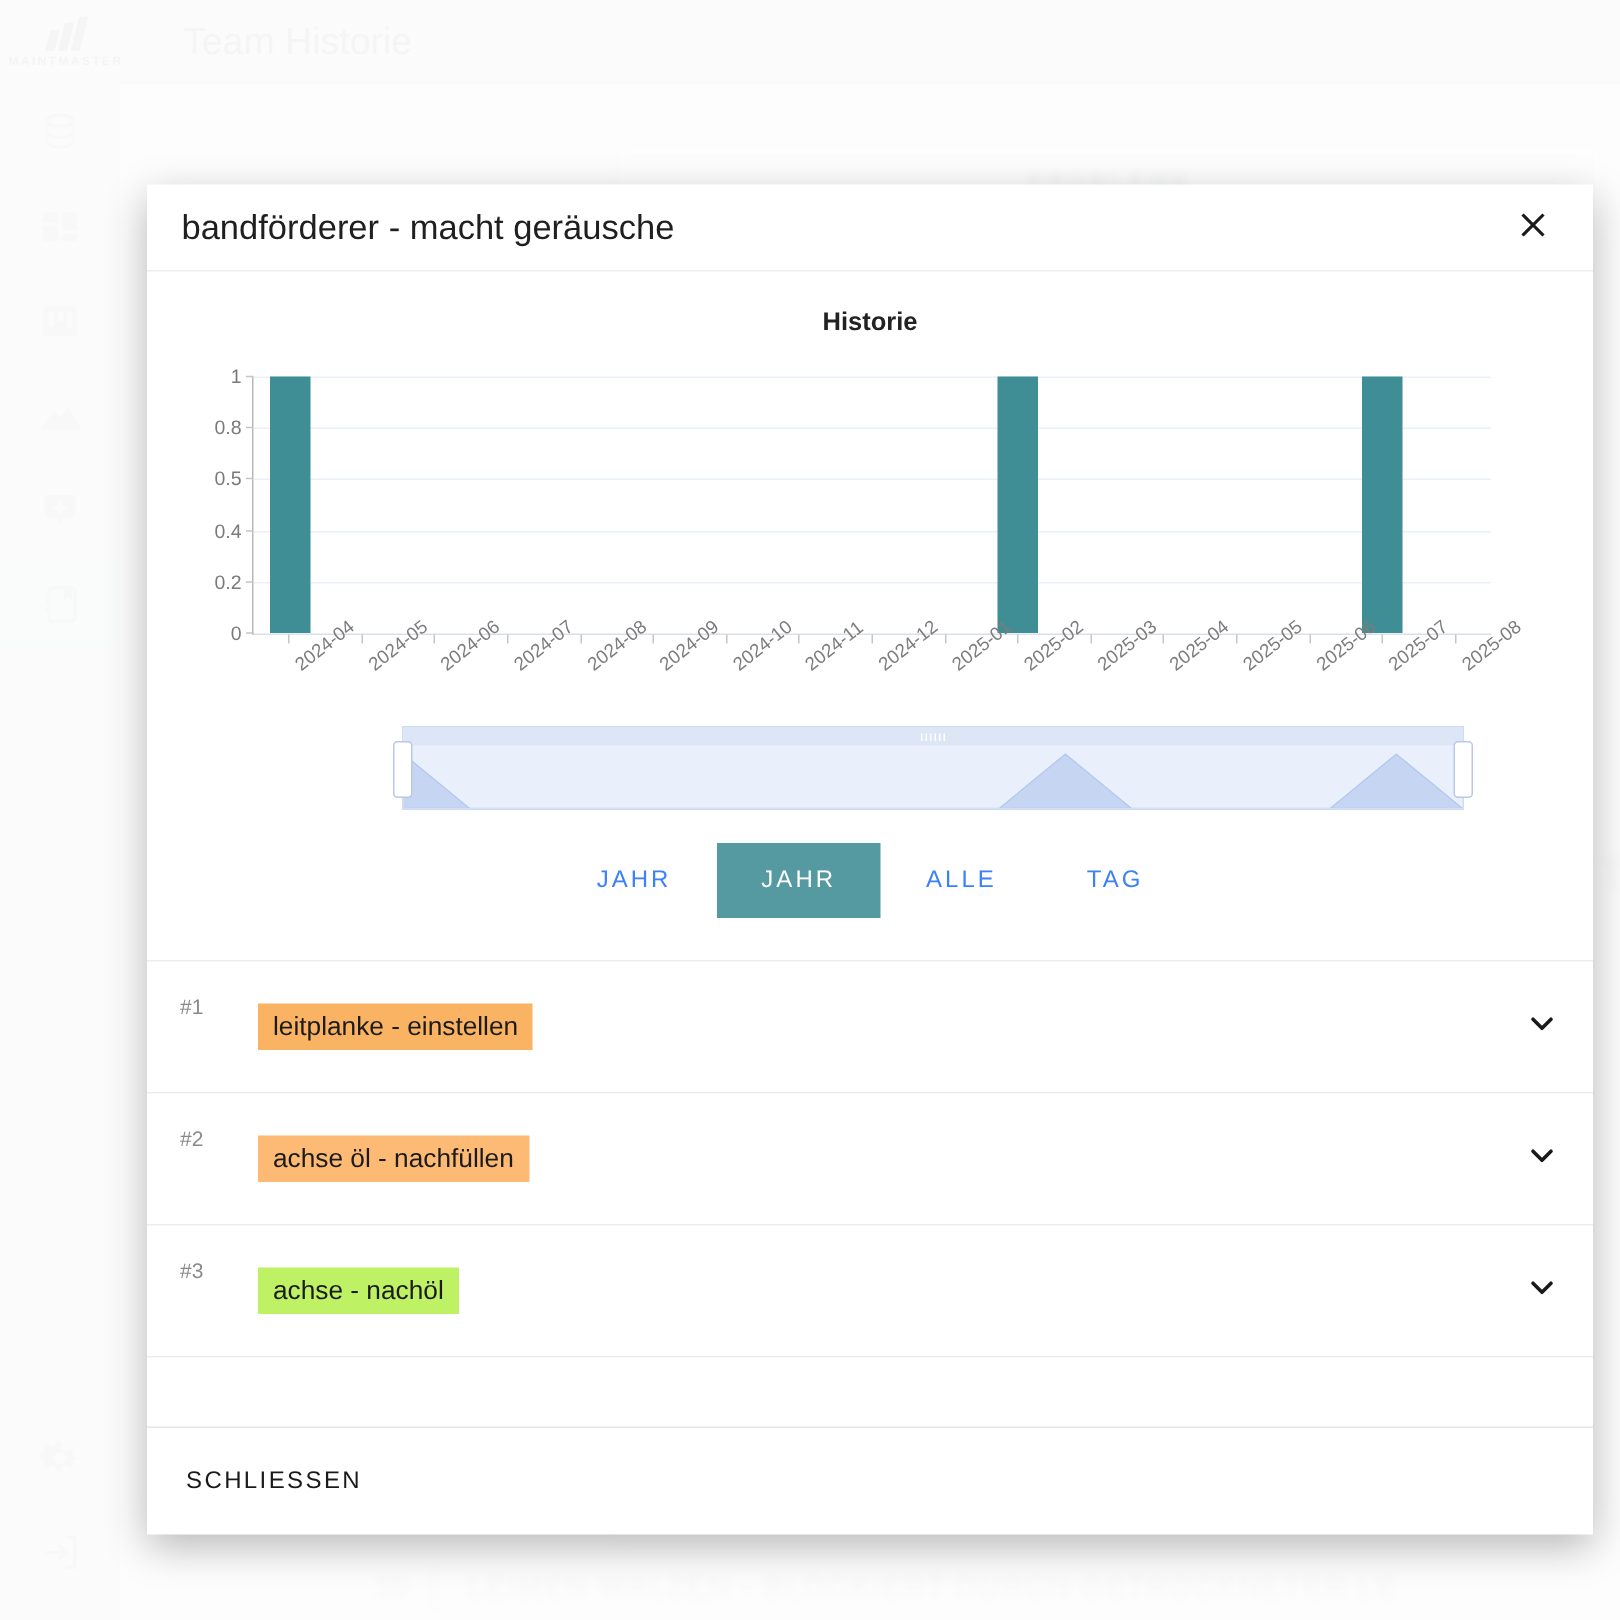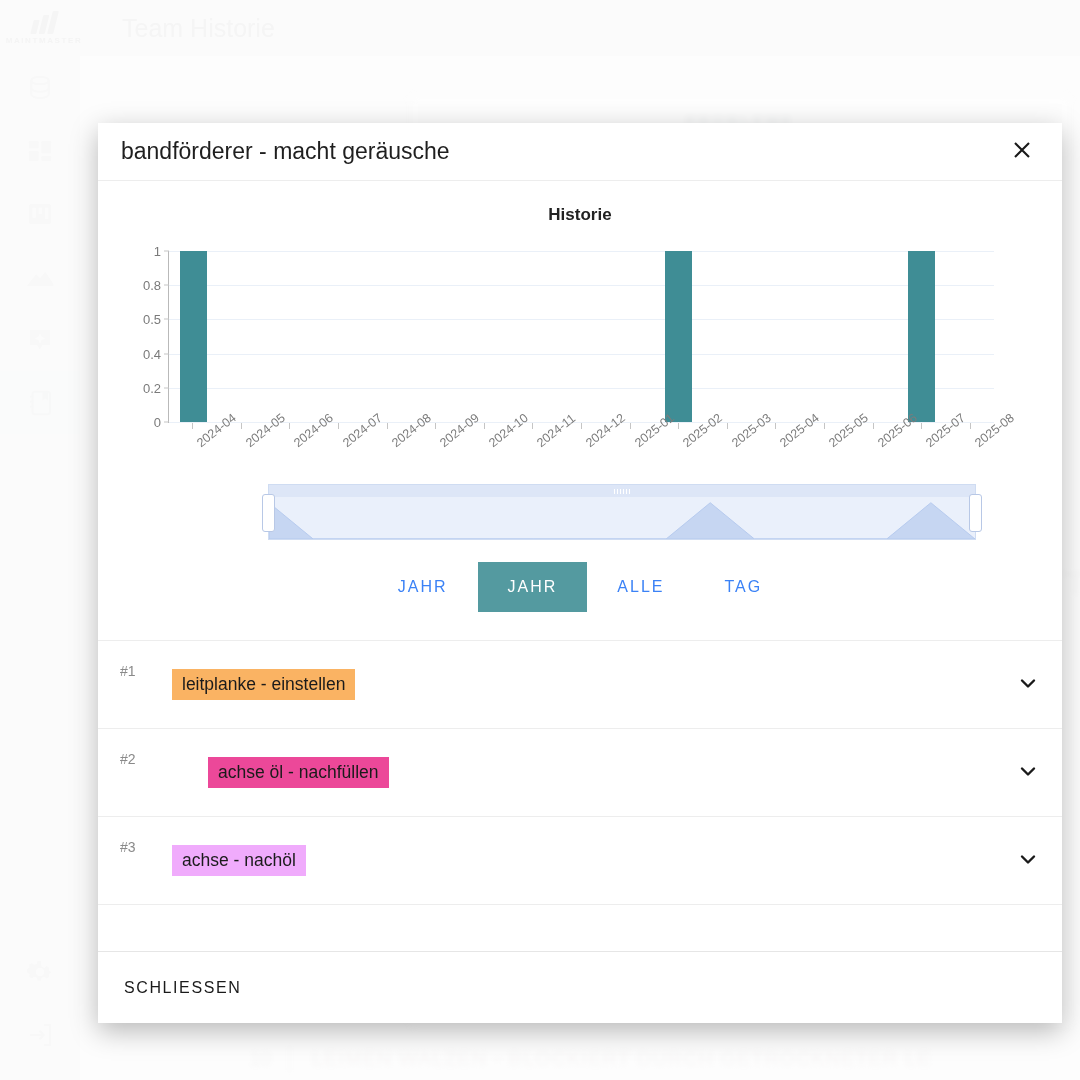--- a/index.html
+++ b/index.html
@@ -428,32 +428,32 @@
             </div>
             <div class="row-chev">
               <span><svg width="24" height="24" viewBox="0 0 24 24" fill="none" stroke="#1a1a1a" stroke-width="2.4" stroke-linecap="round" stroke-linejoin="round">
                   <path d="M6 9.5l6 6 6-6"></path>
                 </svg></span>
             </div>
           </div>
           <div class="row">
             <div class="row-num">#2</div>
             <div class="row-main">
-              <span class="chip" style="background: #ec4899; margin-left: 36px;">achse öl - nachfüllen</span>
+              <span class="chip" style="background: #fdba74;">achse öl - nachfüllen</span>
             </div>
             <div class="row-chev">
               <span><svg width="24" height="24" viewBox="0 0 24 24" fill="none" stroke="#1a1a1a" stroke-width="2.4" stroke-linecap="round" stroke-linejoin="round">
                   <path d="M6 9.5l6 6 6-6"></path>
                 </svg></span>
             </div>
           </div>
           <div class="row">
             <div class="row-num">#3</div>
             <div class="row-main">
-              <span class="chip" style="background: #f0abfc;">achse - nachöl</span>
+              <span class="chip" style="background: #bef264;">achse - nachöl</span>
             </div>
             <div class="row-chev">
               <span><svg width="24" height="24" viewBox="0 0 24 24" fill="none" stroke="#1a1a1a" stroke-width="2.4" stroke-linecap="round" stroke-linejoin="round">
                   <path d="M6 9.5l6 6 6-6"></path>
                 </svg></span>
             </div>
           </div>
         </div>
     </div>
 

